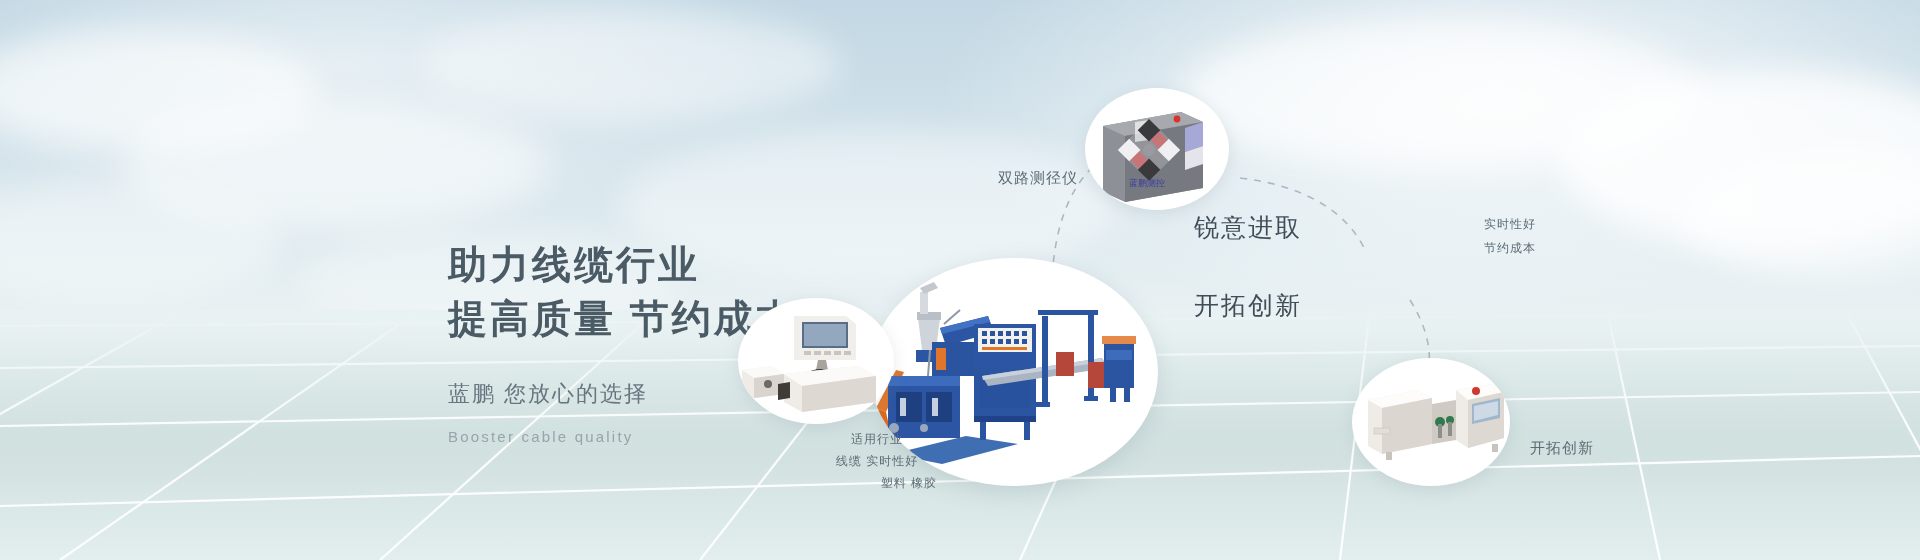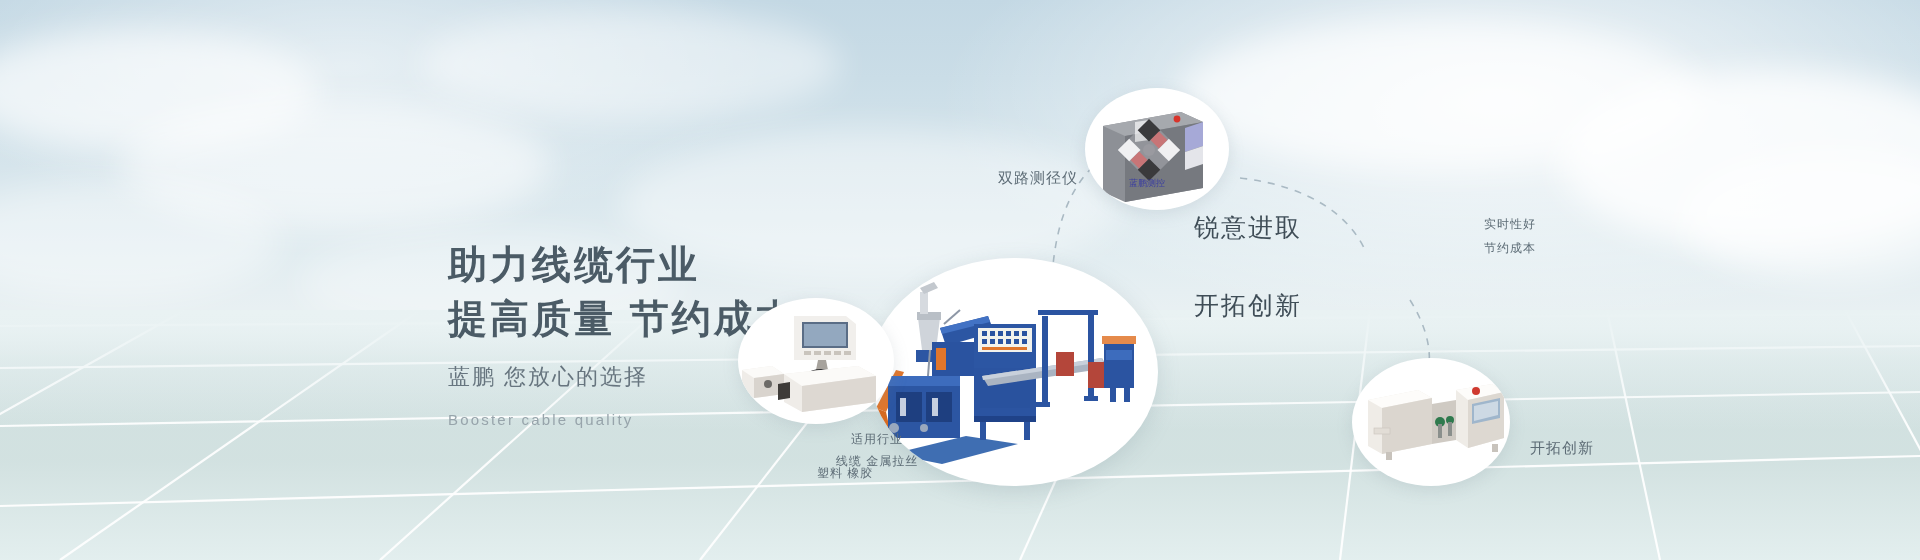--- a/index.html
+++ b/index.html
@@ -48,21 +48,21 @@
     background:linear-gradient(to bottom, rgba(233,242,243,1) 0%, rgba(233,242,243,0) 100%);
   }
 
   
   .headline{position:absolute;left:448px;top:238px;}
   .headline .l1,.headline .l2{
     font-size:39px;line-height:54px;letter-spacing:3px;
     color:#4b5b66;font-weight:700;white-space:nowrap;
   }
   .headline .sub{
-    margin-top:14px;font-size:22px;line-height:34px;letter-spacing:2px;color:#67757f;
+    margin-top:31px;font-size:22px;line-height:34px;letter-spacing:2px;color:#67757f;
   }
   .headline .en{
     margin-top:12px;font-size:15px;line-height:28px;letter-spacing:2.2px;
     color:#97a4ab;white-space:nowrap;
   }
 
   
   .collage{position:absolute;left:880px;top:0;width:1040px;height:560px;}
   .collage svg.links{position:absolute;left:0;top:0;width:1040px;height:560px;}
 
@@ -304,17 +304,17 @@
 
     <div class="lbl big" style="left:314px;top:210px;">锐意进取</div>
     <div class="lbl big" style="left:314px;top:244px;margin-top:44px;">开拓创新</div>
 
     <div class="lbl sm" style="left:604px;top:215px;">实时性好</div>
     <div class="lbl sm" style="left:604px;top:239px;">节约成本</div>
 
     <div class="lbl md" style="left:650px;top:424px;">开拓创新</div>
 
     <div class="lbl sm" style="left:-63px;top:430px;width:120px;text-align:center;">适用行业</div>
-    <div class="lbl sm" style="left:-83px;top:452px;width:160px;text-align:center;">线缆 金属拉丝</div>
-    <div class="lbl sm" style="left:-63px;top:464px;width:120px;text-align:left;">塑料 橡胶</div>
+    <div class="lbl sm" style="left:-83px;top:452px;width:160px;text-align:center;">线缆 实时性好</div>
+    <div class="lbl sm" style="left:-63px;top:474px;width:120px;text-align:right;">塑料 橡胶</div>
 
   </div>
 </div>
 
 </body></html>

